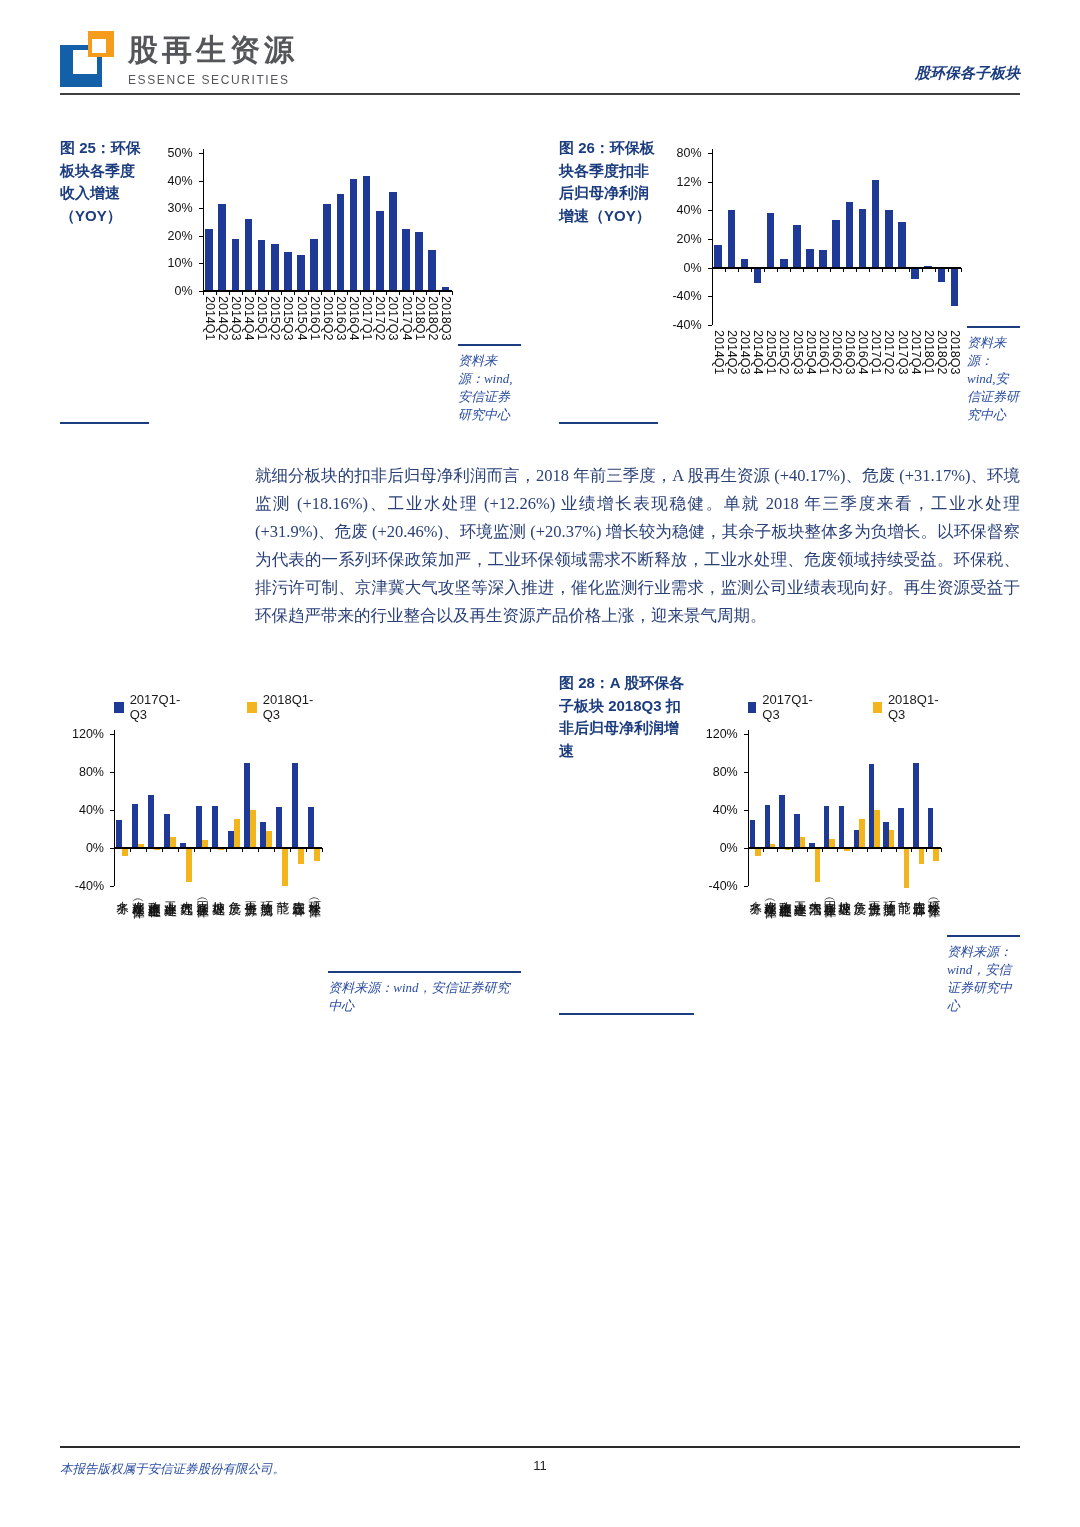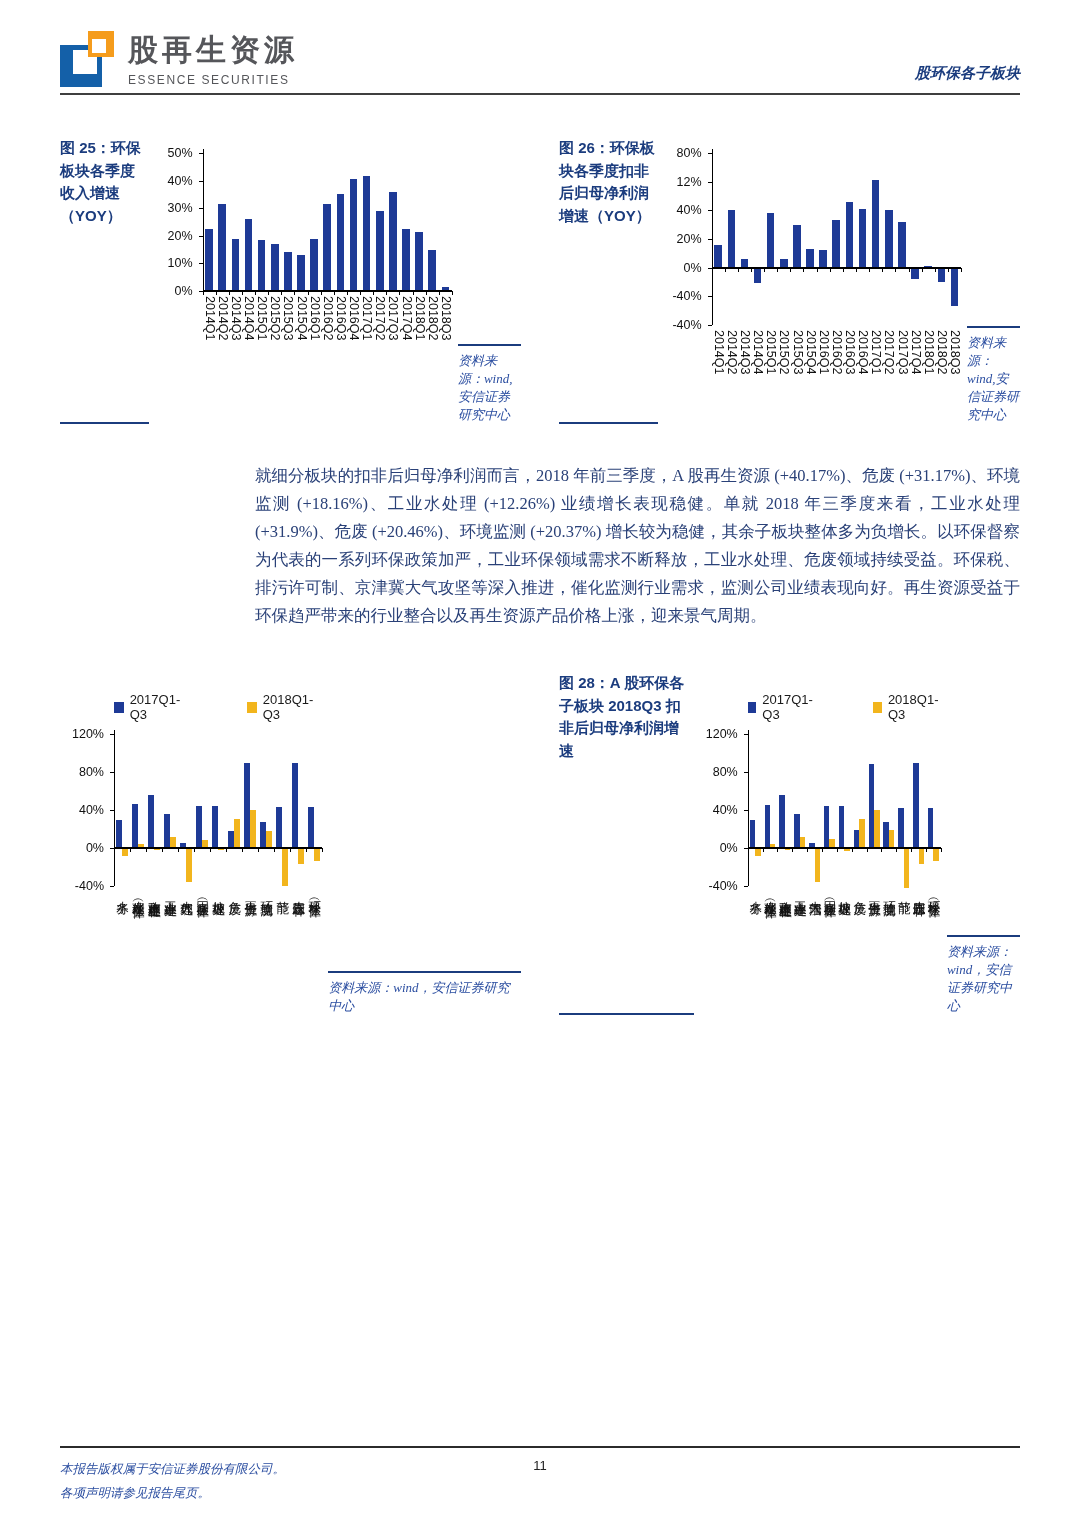--- a/index.html
+++ b/index.html
@@ -715,17 +715,16 @@
             </div>
           </div>
         <div class="fig-source">资料来源：wind，安信证券研究中心</div>
       </div>
     </div>
   </div>
 
   <div class="footer">
     <div class="footer-left">
       <div>本报告版权属于安信证券股份有限公司。</div>
-      <div>各项声明请参见报告尾页。</div>
     </div>
     <div class="page-number">11</div>
   </div>
 </div>
 
 </body></html>

